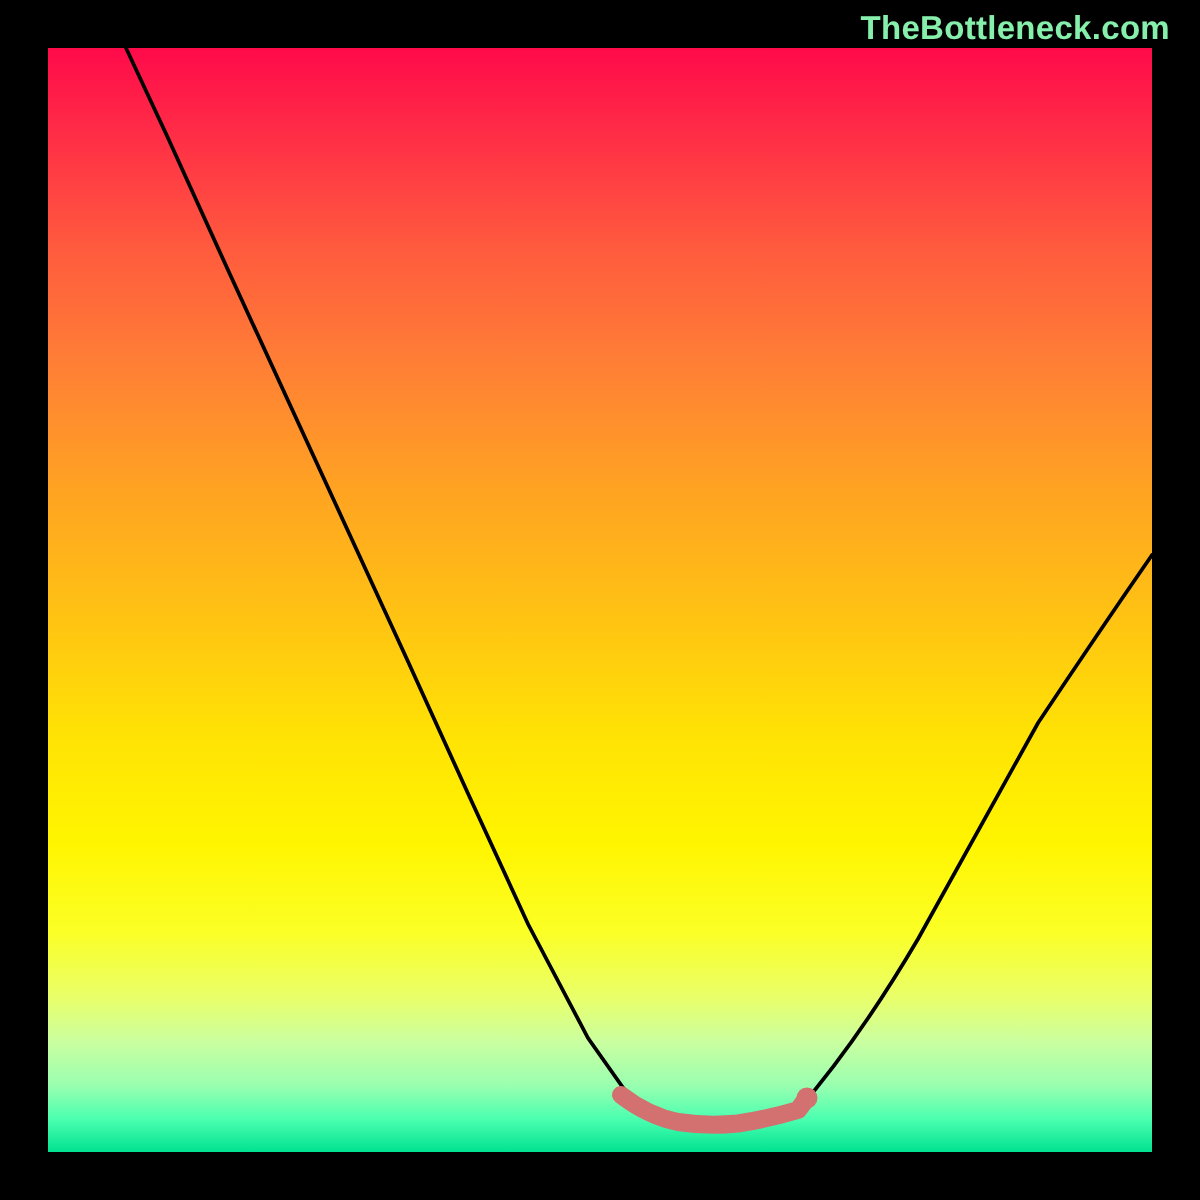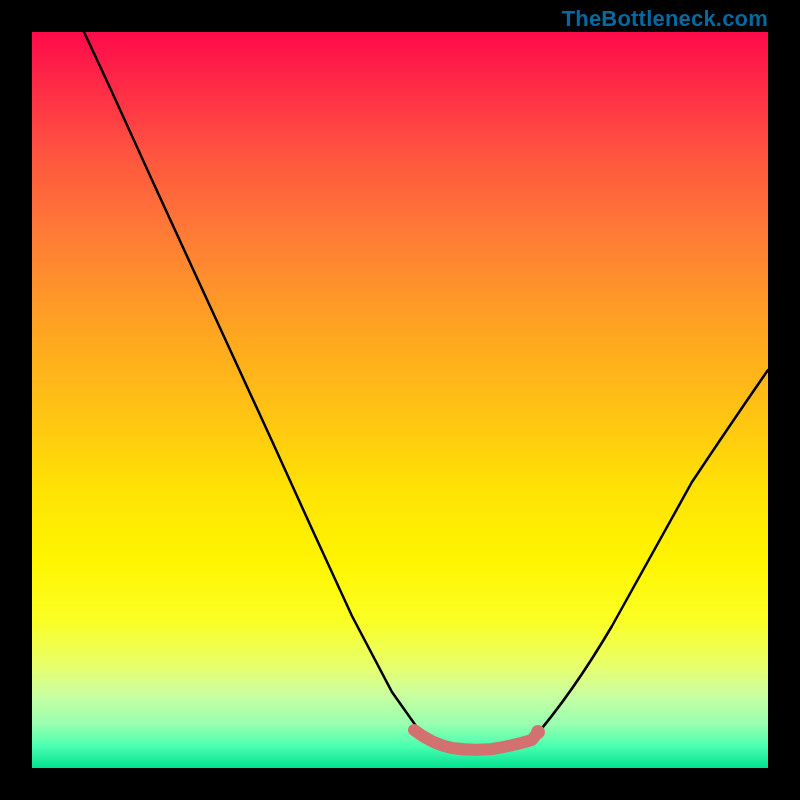--- a/index.html
+++ b/index.html
@@ -53,22 +53,22 @@
   .curve-svg {
     position: absolute;
     left: 0;
     top: 0;
     width: 100%;
     height: 100%;
   }
   .watermark {
     position: absolute;
     top: 6px;
-    right: 32px;
-    color: #0369a1;
+    right: 20px;
+    color: #86efac;
     font-size: 22px;
     font-weight: 600;
     letter-spacing: 0.2px;
     user-select: none;
   }
 </style>
 </head>
 <body>
 
 <div class="chart-frame">

